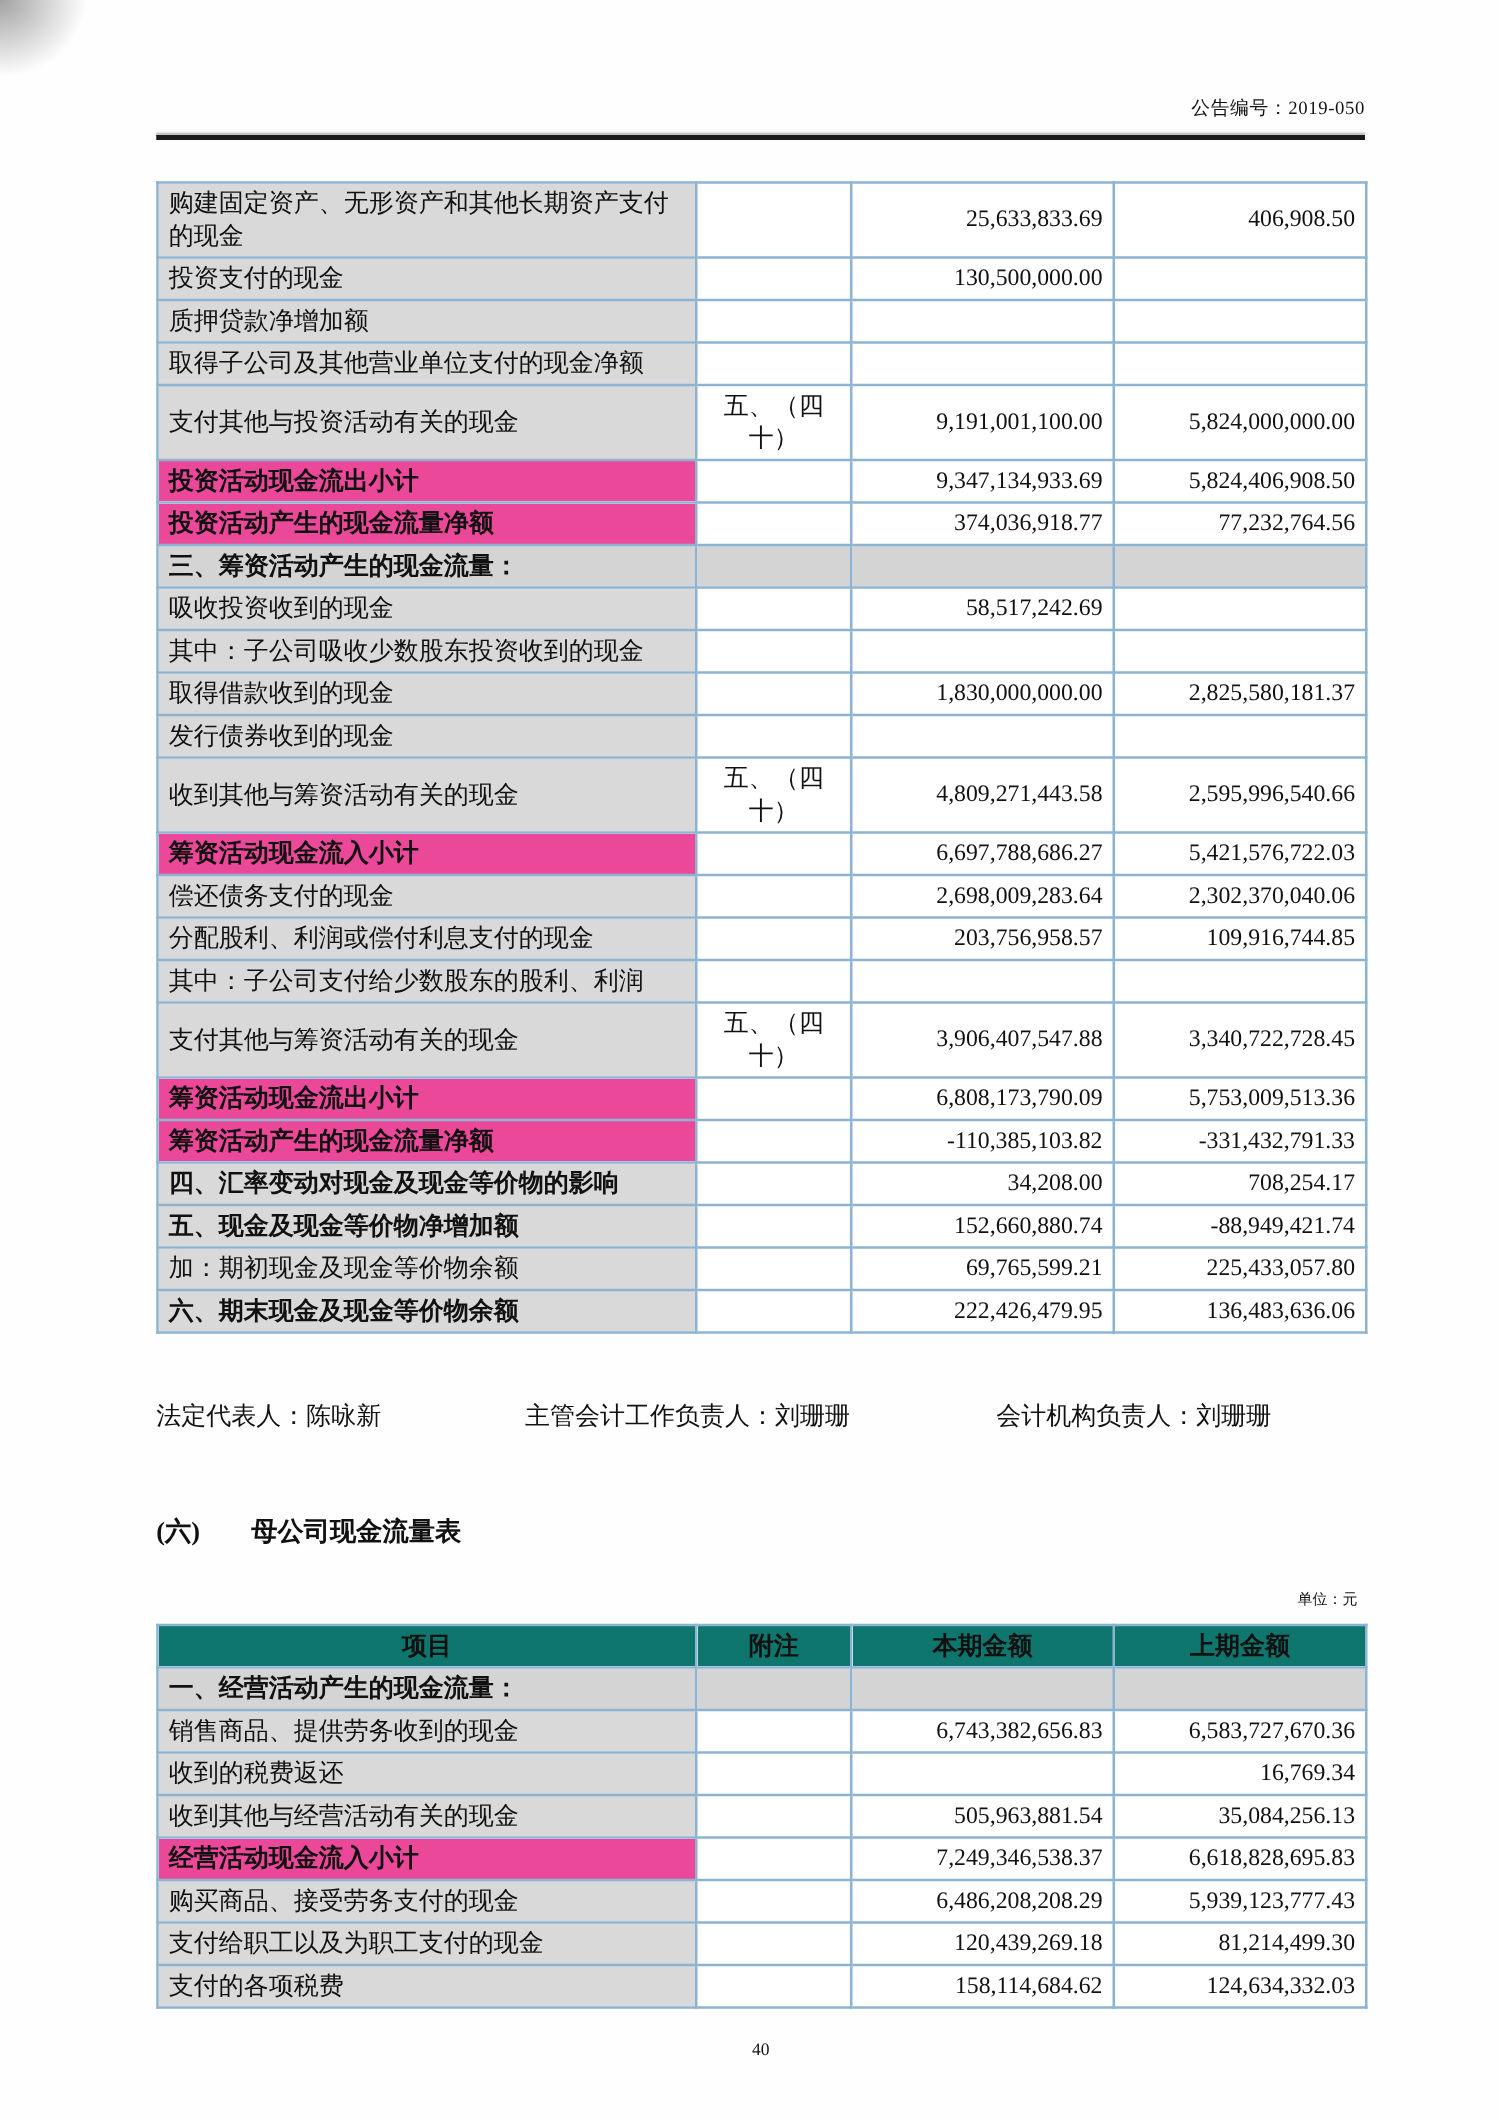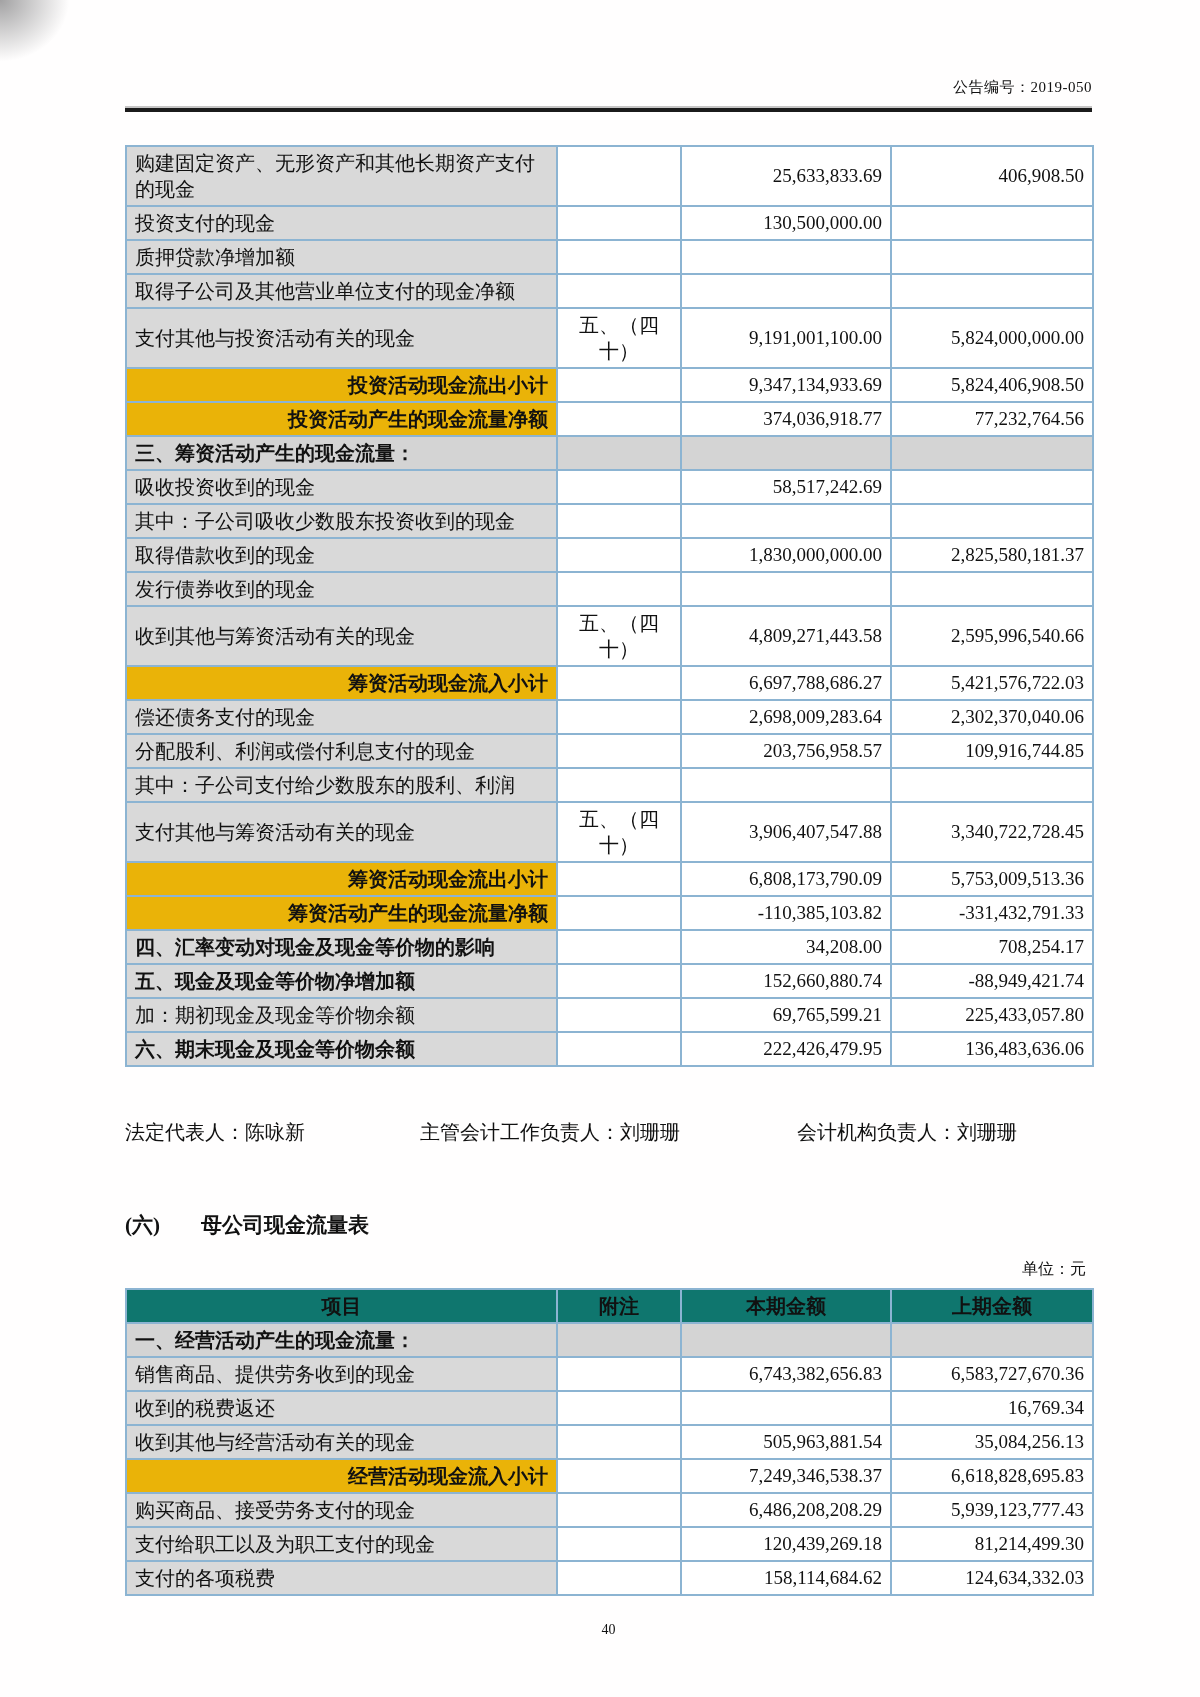--- a/index.html
+++ b/index.html
@@ -20,31 +20,31 @@
   .tbl1 { margin-top:33px; }
   .tbl2 { margin-top:6px; }
   td, th { border:2px solid #8cb4d2; padding:3px 8px; line-height:26px; vertical-align:middle;
            overflow:hidden; word-break:break-all; }
   td { height:24px; }
   th { height:24px; background:#0f766e; font-weight:bold; text-align:center; font-size:20px; }
   td.c-label { background:#d9d9d9; text-align:left; }
   td.c-note  { text-align:center; background:#ffffff; }
   td.c-cur, td.c-pri { text-align:right; background:#ffffff; font-size:19px; }
   tr.section td { background:#d4d4d4; font-weight:bold;margin-left:12px; }
-  tr.subtotal td.c-label { background:#eab308; text-align:right; font-weight:bold; }
+  tr.subtotal td.c-label { background:#ec4899; text-align:left; font-weight:bold; }
   tr.bold td.c-label { font-weight:bold; }
 
   .signature { position:relative; margin-top:52px; height:28px; font-size:20px; }
   .signature .sig-1 { position:absolute; left:0; }
   .signature .sig-2 { position:absolute; left:295px; }
   .signature .sig-3 { position:absolute; left:672px; }
 
   .section-heading { margin-top:64px; font-size:21px; font-weight:bold; line-height:28px; }
   .section-heading .sec-num { display:inline-block; width:76px; }
-  .unit-line { margin-top:16px; text-align:right; font-size:16px; line-height:27px; padding-right:6px; }
+  .unit-line { margin-top:27px; text-align:right; font-size:12px; line-height:27px; padding-right:6px; }
   .page-footer { margin-top:26px; text-align:center; font-size:14px; }
 </style>
 </head>
 <body>
 
 <div class="page">
   <div class="corner-smudge"></div>
   <div class="content">
 
     <div class="notice">公告编号：2019-050</div>

